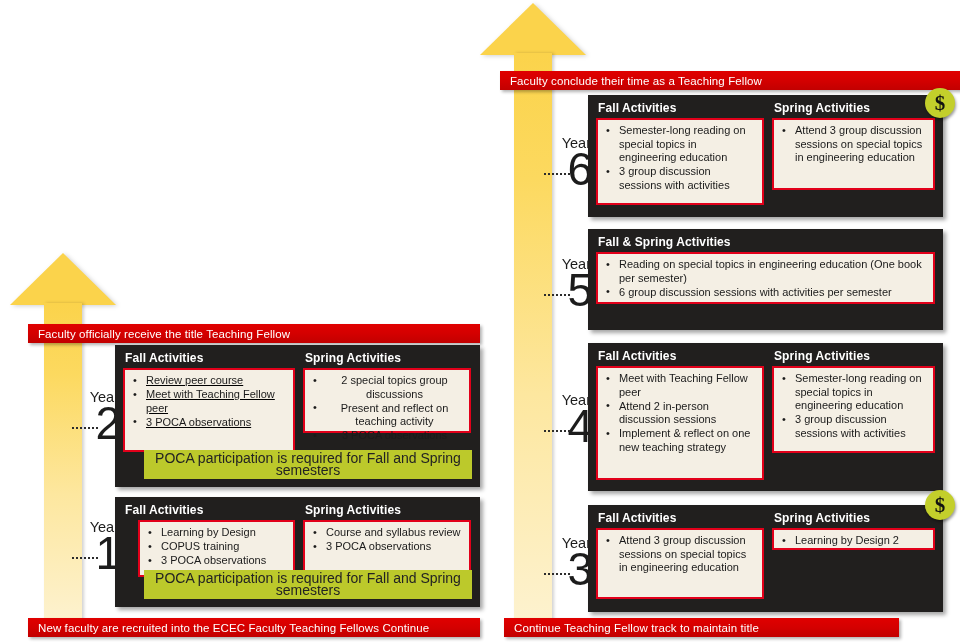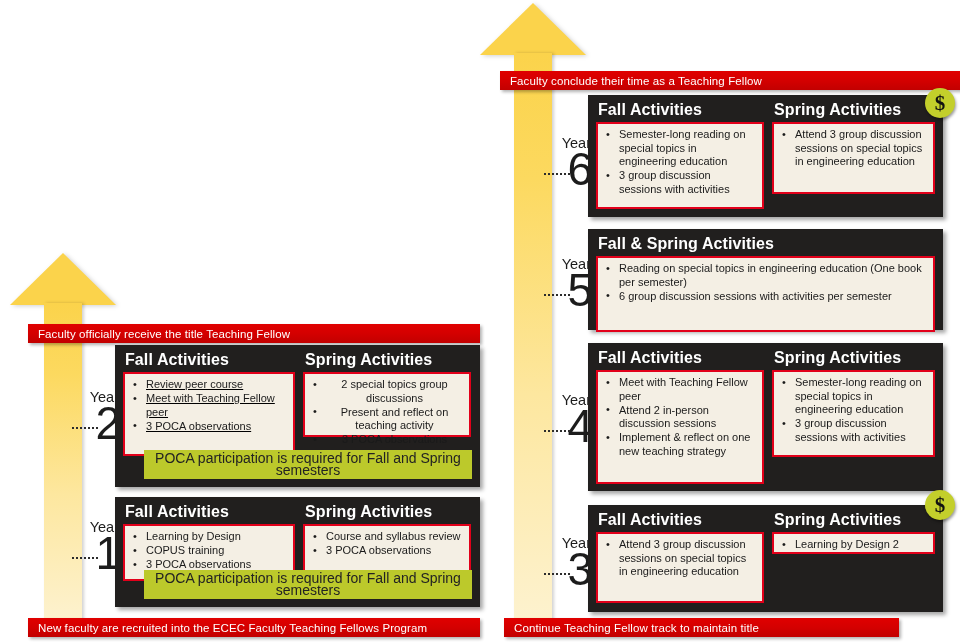--- a/index.html
+++ b/index.html
@@ -76,21 +76,21 @@
     position:absolute;
     background:#211f1e;
     box-shadow:3px 3px 4px rgba(0,0,0,.35);
     box-sizing:border-box;
     padding:5px 8px 7px 8px;
   }
   .cols{display:flex;gap:8px;align-items:flex-start;}
   .col{display:flex;flex-direction:column;}
   .colhead{
     color:#ffffff;
-    font-size:16px;
+    font-size:12px;
     font-weight:bold;
     margin:1px 0 3px 2px;
     letter-spacing:.1px;
   }
   .card{
     background:#f4efe4;
     border:2.5px solid #e2001a;
     padding:4px 6px 5px 4px;
     box-sizing:border-box;
   }
@@ -185,21 +185,21 @@
       <span class="word">Year</span>
       <span class="num">1</span>
     </div>
     <div class="dots" style="left:14px;top:45px;"></div>
   </div>
 
   <div class="panel" style="left:115px;top:497px;width:365px;height:110px;">
     <div class="cols">
       <div class="col" style="width:172px;">
         <div class="colhead">Fall Activities</div>
-        <div class="card" style="height:57px;">
+        <div class="card" style="height:57px;margin-left:15px;">
           <ul>
             <li>Learning by Design</li>
             <li>COPUS training</li>
             <li>3 POCA observations</li>
           </ul>
         </div>
       </div>
       <div class="col" style="width:168px;">
         <div class="colhead">Spring Activities</div>
         <div class="card" style="height:57px;">
@@ -207,21 +207,21 @@
             <li>Course and syllabus review</li>
             <li>3 POCA observations</li>
           </ul>
         </div>
       </div>
     </div>
     <div class="poca" style="position:absolute;left:29px;right:8px;bottom:8px;">POCA participation is required for Fall and Spring semesters</div>
   </div>
 
   <div class="banner" style="left:28px;top:618px;width:452px;">
-    <span>New faculty are recruited into the ECEC Faculty Teaching Fellows Program</span>
+    <span>New faculty are recruited into the ECEC Faculty Teaching Fellows Continue</span>
   </div>
 
   <div class="arrow" style="left:480px;top:3px;width:106px;height:619px;">
     <div class="head"></div>
     <div class="shaft" style="top:50px;height:569px;"></div>
   </div>
 
   <div class="banner" style="left:500px;top:71px;width:497px;">
     <span>Faculty conclude their time as a Teaching Fellow</span>
   </div>
@@ -264,21 +264,21 @@
       <span class="word">Year</span>
       <span class="num">5</span>
     </div>
     <div class="dots" style="left:14px;top:45px;"></div>
   </div>
 
   <div class="panel" style="left:588px;top:229px;width:355px;height:101px;">
     <div class="cols">
       <div class="col" style="width:339px;">
         <div class="colhead">Fall &amp; Spring Activities</div>
-        <div class="card" style="height:76px;">
+        <div class="card" style="height:52px;">
           <ul>
             <li>Reading on special topics in engineering education (One book per semester)</li>
             <li>6 group discussion sessions with activities per semester</li>
           </ul>
         </div>
       </div>
     </div>
   </div>
 
   <div class="yearblock" style="left:530px;top:385px;">

